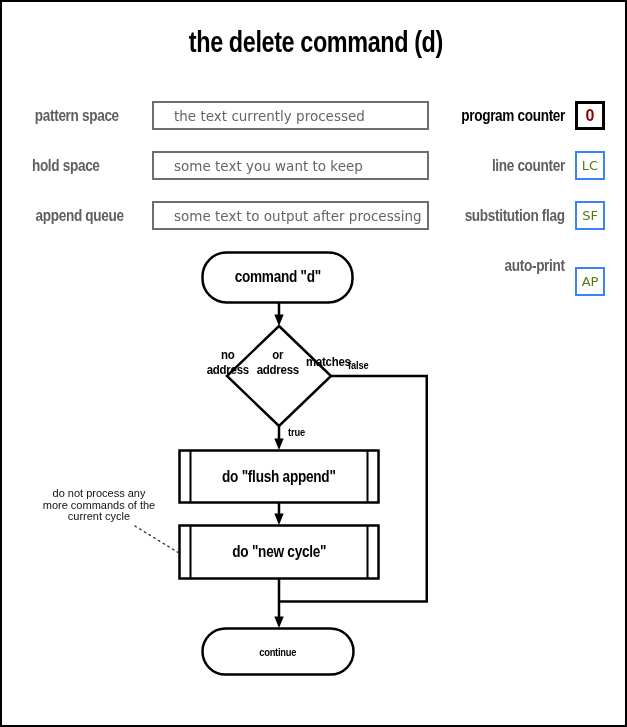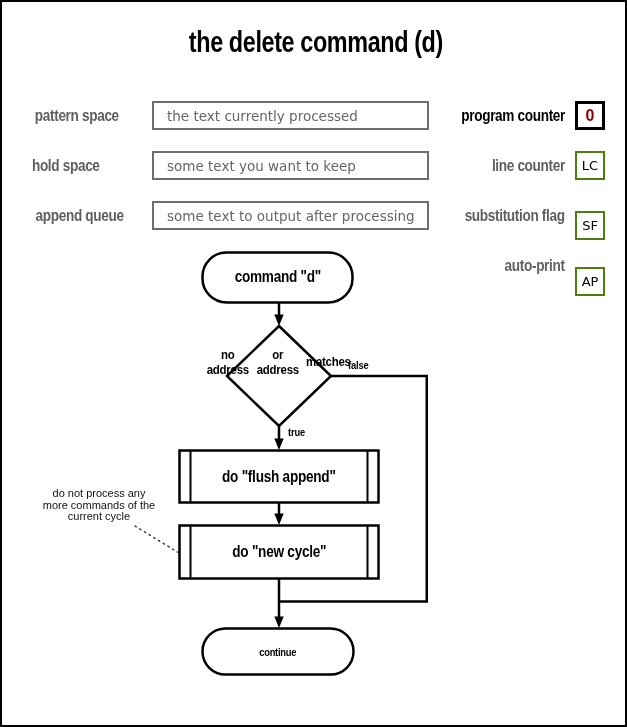--- a/index.html
+++ b/index.html
@@ -27,36 +27,36 @@
   .title .sqx{transform:scaleX(0.78);}
 
   
   .reg-label{
     width:123px;left:18px;height:20px;line-height:20px;
     text-align:left;font-size:16px;color:#5f5f5f;
   }
   .reg-box{
     left:150px;width:277px;height:29px;
     box-sizing:border-box;border:2px solid #6e6e6e;background:#fff;
-    display:flex;align-items:center;padding-left:13px;
+    display:flex;align-items:center;padding-left:20px;
     font-family:"DejaVu Sans",sans-serif;font-size:13.5px;color:#666;
     white-space:nowrap;
   }
 
   
   .rreg-label{
     right:60px;width:230px;height:20px;line-height:20px;
     text-align:right;font-size:16px;color:#5f5f5f;
   }
   .rreg-label.hl{color:#000;}
   .rreg-box{
     left:573px;width:30px;height:29px;
-    box-sizing:border-box;border:2px solid #4d7c0f;background:#fff;
+    box-sizing:border-box;border:2px solid #3b82f6;background:#fff;
     display:flex;align-items:center;justify-content:center;
-    font-family:"DejaVu Sans",sans-serif;font-size:13px;color:#000000;
+    font-family:"DejaVu Sans",sans-serif;font-size:13px;color:#4d7c0f;
   }
   .rreg-box.hl{border:3px solid #000;font-family:"Liberation Sans",sans-serif;
     font-weight:bold;font-size:16px;color:#8b0000;}
 
   svg{position:absolute;top:0;left:0;}
 
   .node-label{
     display:flex;align-items:center;justify-content:center;
     text-align:center;color:#000;font-weight:bold;letter-spacing:-0.3px;
   }
@@ -116,21 +116,21 @@
   <div class="abs rreg-label cond" style="top:154px;">
     <span class="sqx-r">line counter</span>
   </div>
   <div class="abs rreg-box" style="top:149px;">
     <span>LC</span>
   </div>
 
   <div class="abs rreg-label cond" style="top:204px;">
     <span class="sqx-r">substitution flag</span>
   </div>
-  <div class="abs rreg-box" style="top:209px;">
+  <div class="abs rreg-box" style="top:199px;">
     <span>SF</span>
   </div>
 
   <div class="abs rreg-label cond" style="top:254px;">
     <span class="sqx-r">auto-print</span>
   </div>
   <div class="abs rreg-box" style="top:265px;">
     <span>AP</span>
   </div>
 

